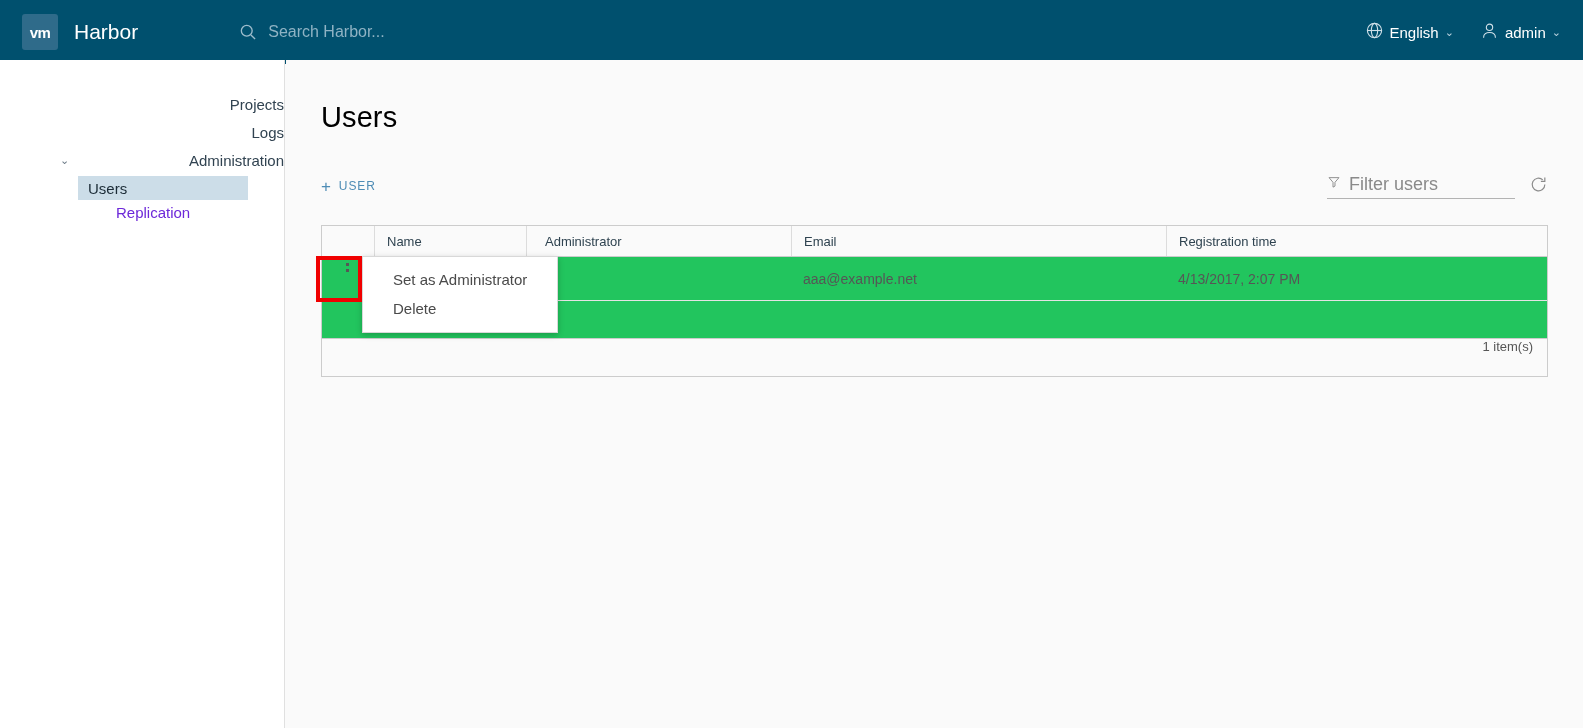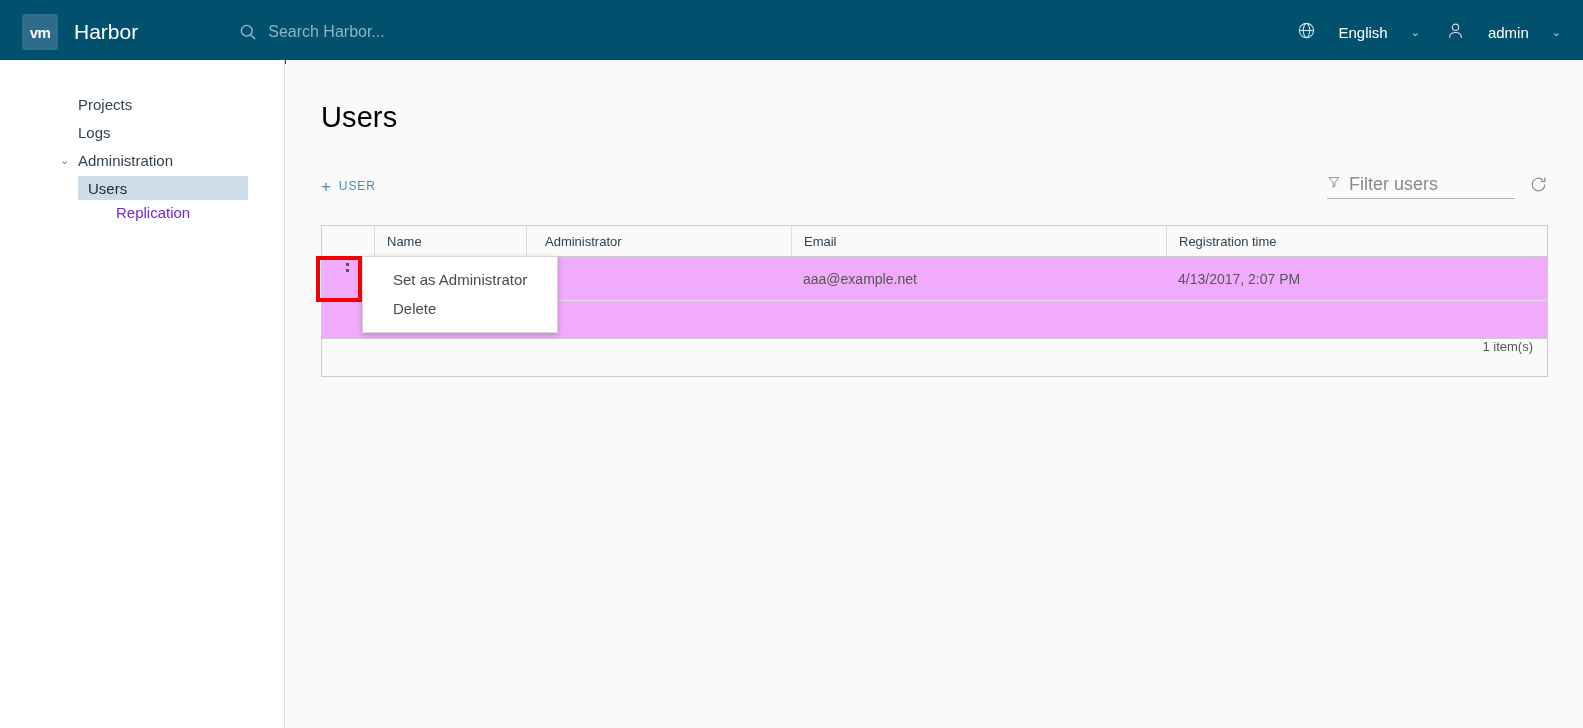--- a/index.html
+++ b/index.html
@@ -67,21 +67,21 @@
   .header-right {
     margin-left: auto;
     margin-right: 22px;
     display: flex;
     align-items: center;
     gap: 26px;
   }
   .header-action {
     display: flex;
     align-items: center;
-    gap: 23px;
+    gap: 6px;
     color: #ffffff;
     font-size: 15px;
     cursor: pointer;
   }
   .caret { font-size: 11px; color: #bcd4e0; }
 
   
   .sidebar {
     position: absolute;
     top: 60px; left: 0;
@@ -94,20 +94,21 @@
   .nav-item {
     height: 24px;
     display: flex;
     align-items: center;
     font-size: 15px;
     color: #314351;
     padding-left: 78px;
     margin-bottom: 4px;
     cursor: pointer;
     position: relative;
+    justify-content: flex-end;
   }
   .nav-item.group { padding-left: 78px; }
   .group-caret {
     position: absolute;
     left: 60px;
     font-size: 11px;
     color: #6b7a86;
   }
   .nav-sub {
     height: 24px;
@@ -190,21 +191,21 @@
     width: 160px;
   }
   .filter-input::placeholder { color: #8a8a8a; }
   .refresh-icon { cursor: pointer; display: block; }
 
   
   .table {
     position: relative;
     margin: 24px 35px 0 35px;
     border: 1px solid #cccccc;
-    background: #f0abfc;
+    background: #22c55e;
   }
   .t-row { display: flex; }
   .t-head {
     background: #fafafa;
     height: 31px;
     border-bottom: 1px solid #cccccc;
   }
   .t-head .t-cell {
     font-size: 13px;
     color: #2f4350;

